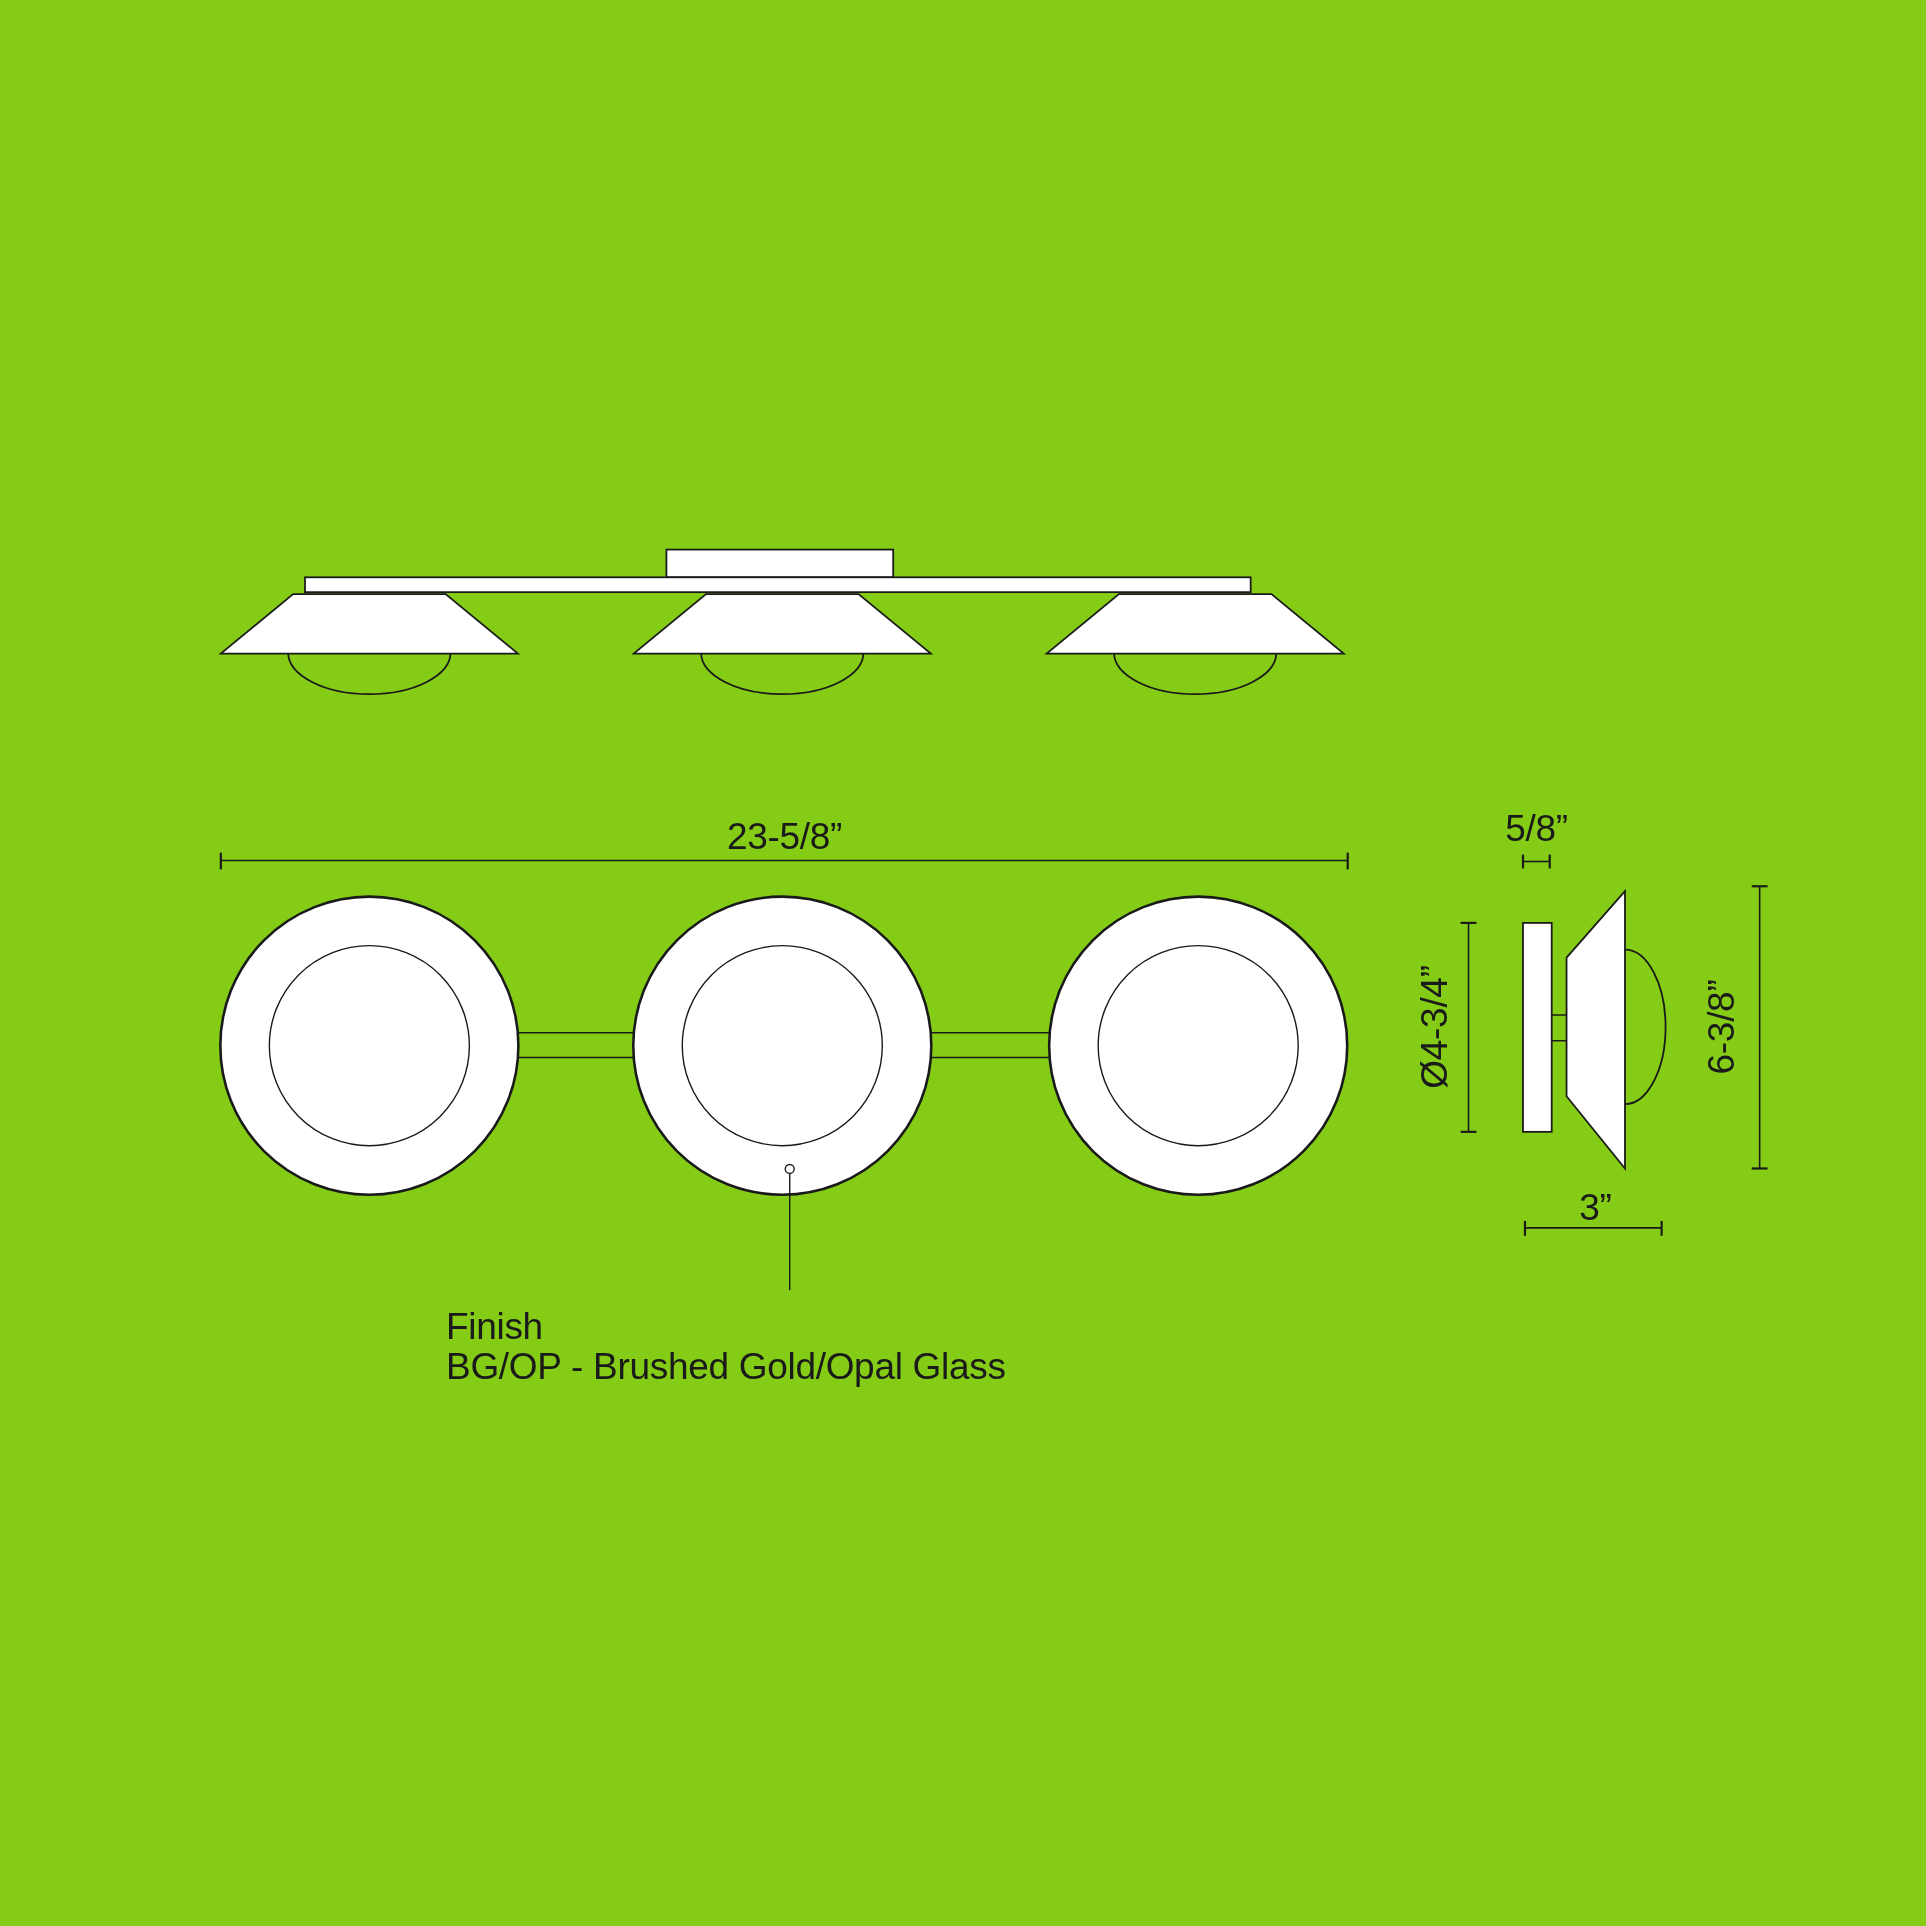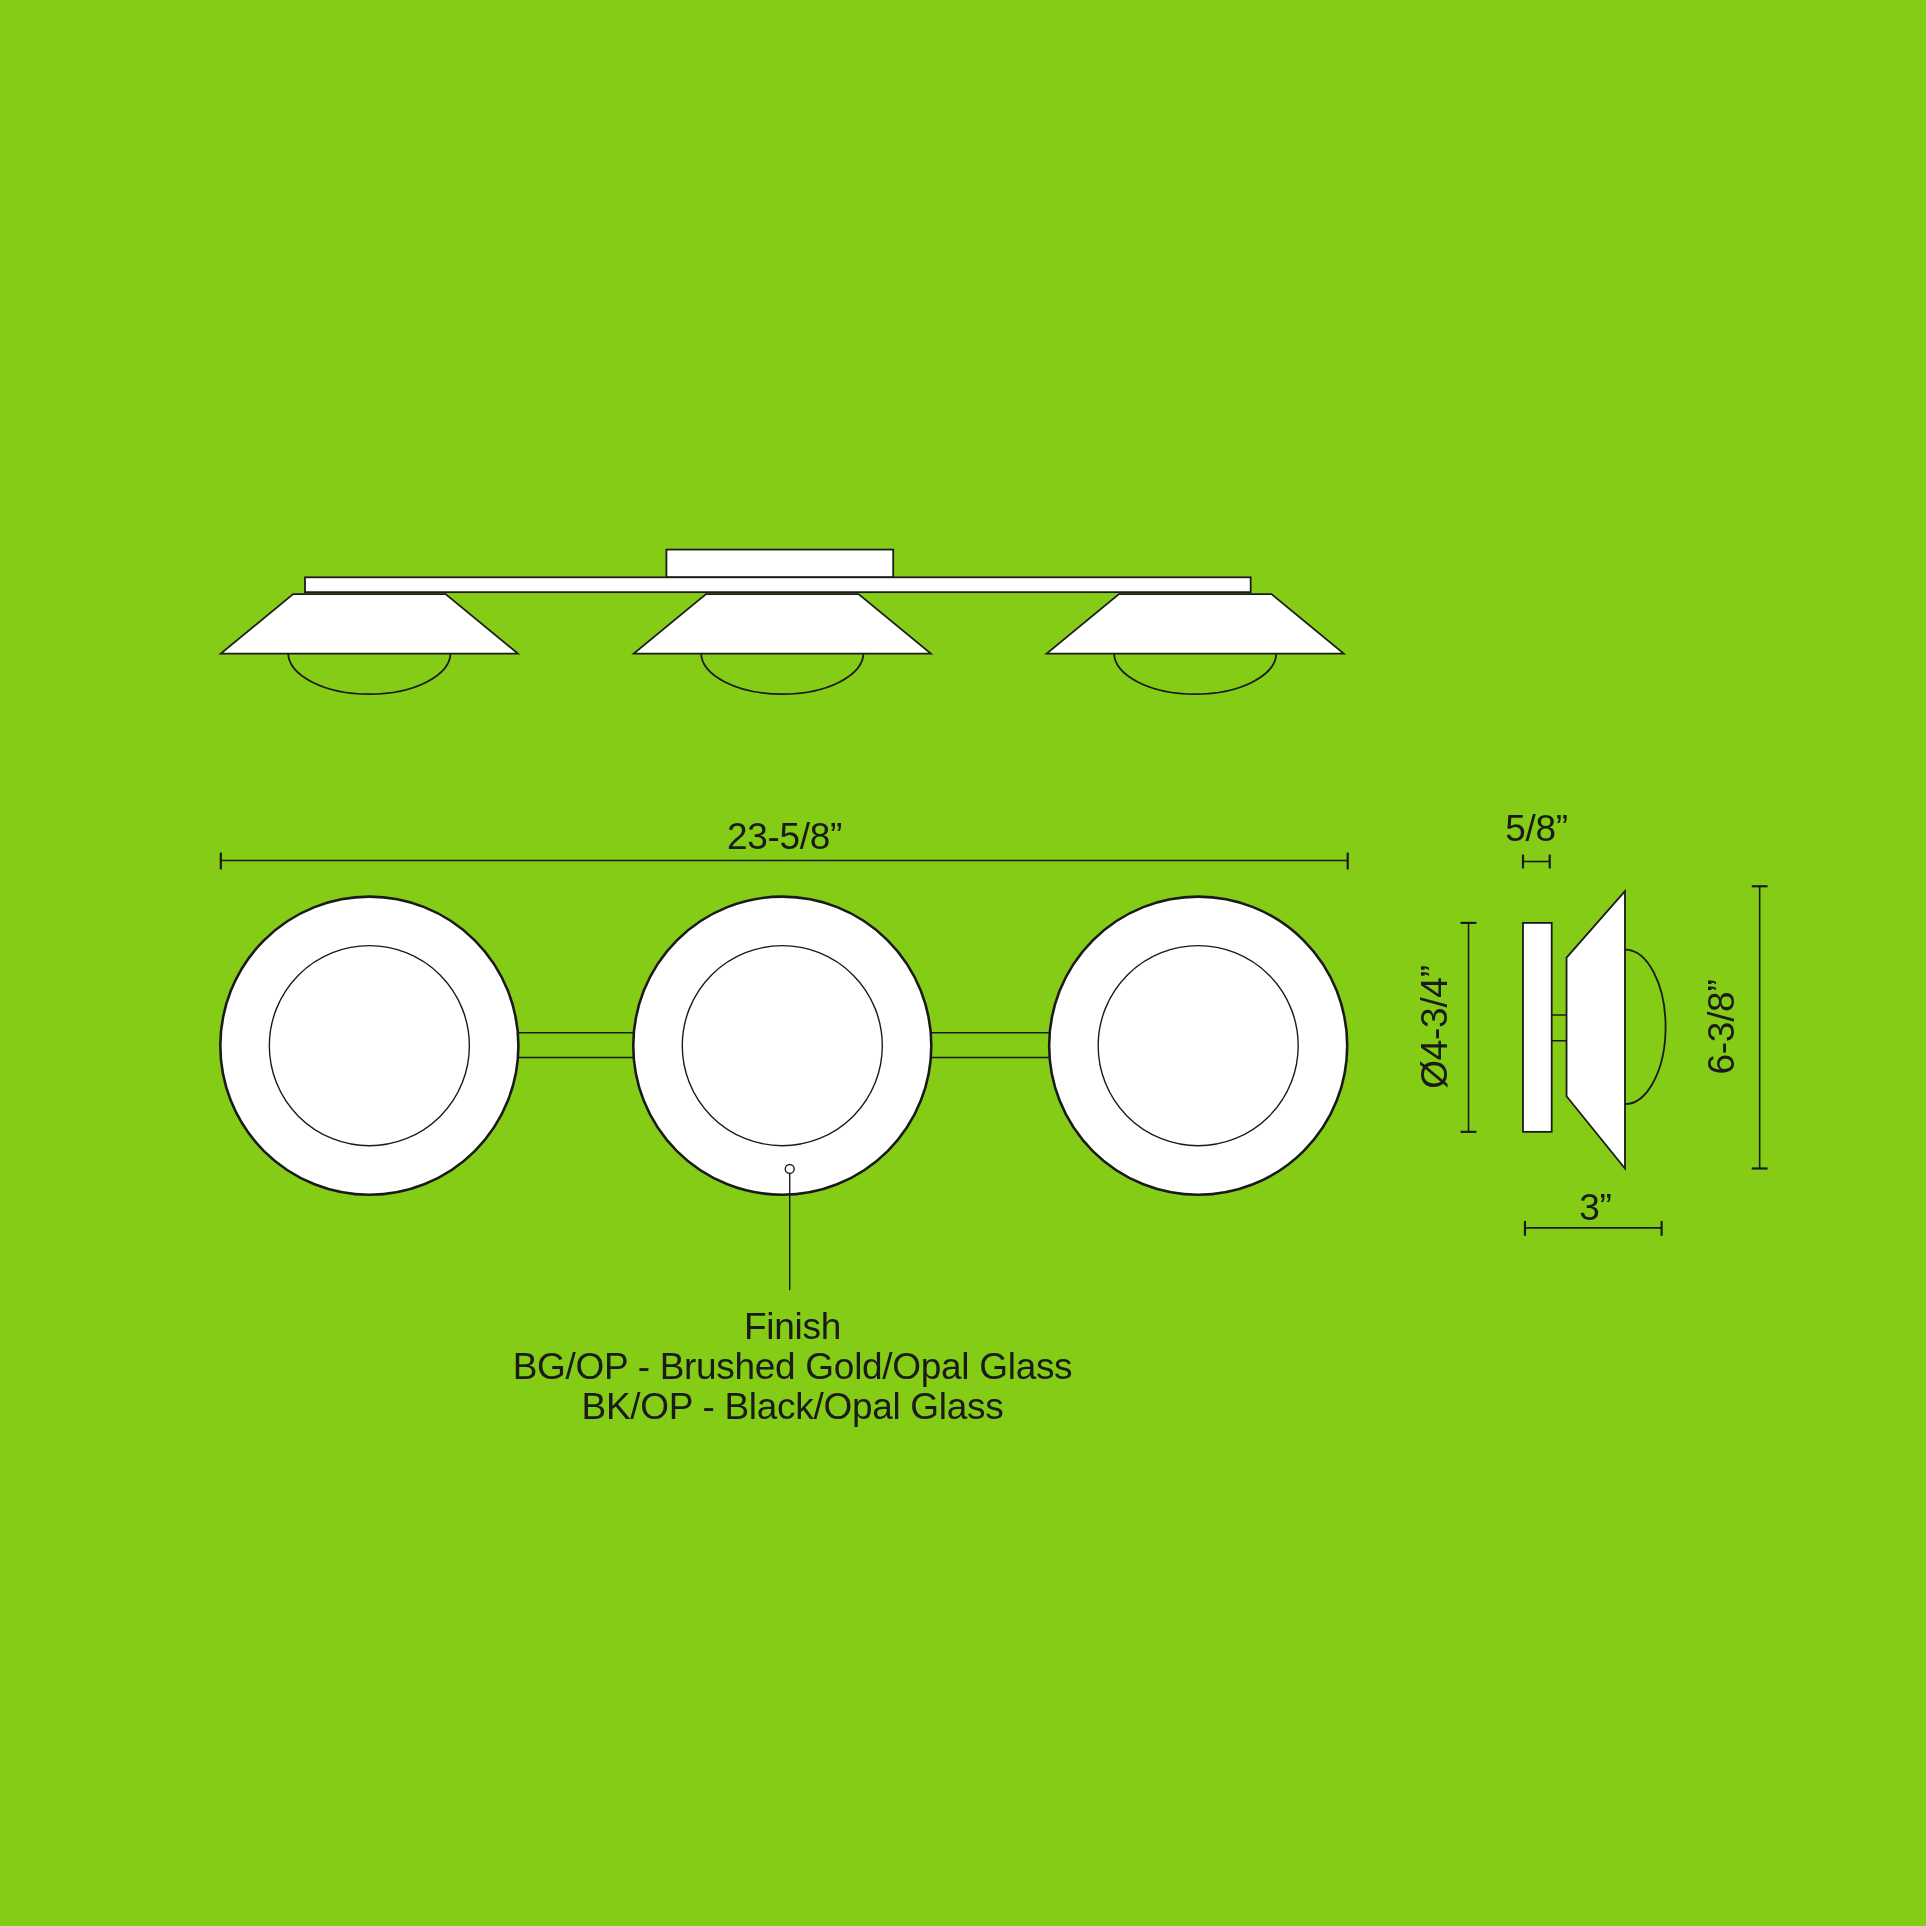--- a/index.html
+++ b/index.html
@@ -35,21 +35,20 @@
     transform-origin: center center;
   }
   .finish-block {
     position: absolute;
     left: 446px;
     top: 1307px;
     width: 693px;
     font-size: 37px;
     line-height: 40px;
     letter-spacing: -0.3px;
-    text-align: center;
     color: #1a1a1a;
   }
   .finish-block div {
     white-space: nowrap;
   }
 </style>
 </head>
 <body>
 
 <div class="canvas">
@@ -155,17 +154,16 @@
 
   <div class="dim-label rot" style="left:1336px; top:1007px; width:198px; height:40px;">Ø4-3/4”</div>
 
   <div class="dim-label rot" style="left:1623px; top:1007px; width:198px; height:40px;">6-3/8”</div>
 
   <div class="dim-label" style="left:1546px; top:1188px; width:99px;">3”</div>
 
   <div class="finish-block">
     <div>Finish</div>
     <div>BG/OP - Brushed Gold/Opal Glass</div>
-    <div>BK/OP - Black/Opal Glass</div>
   </div>
 
 </div>
 
 
 </body></html>

